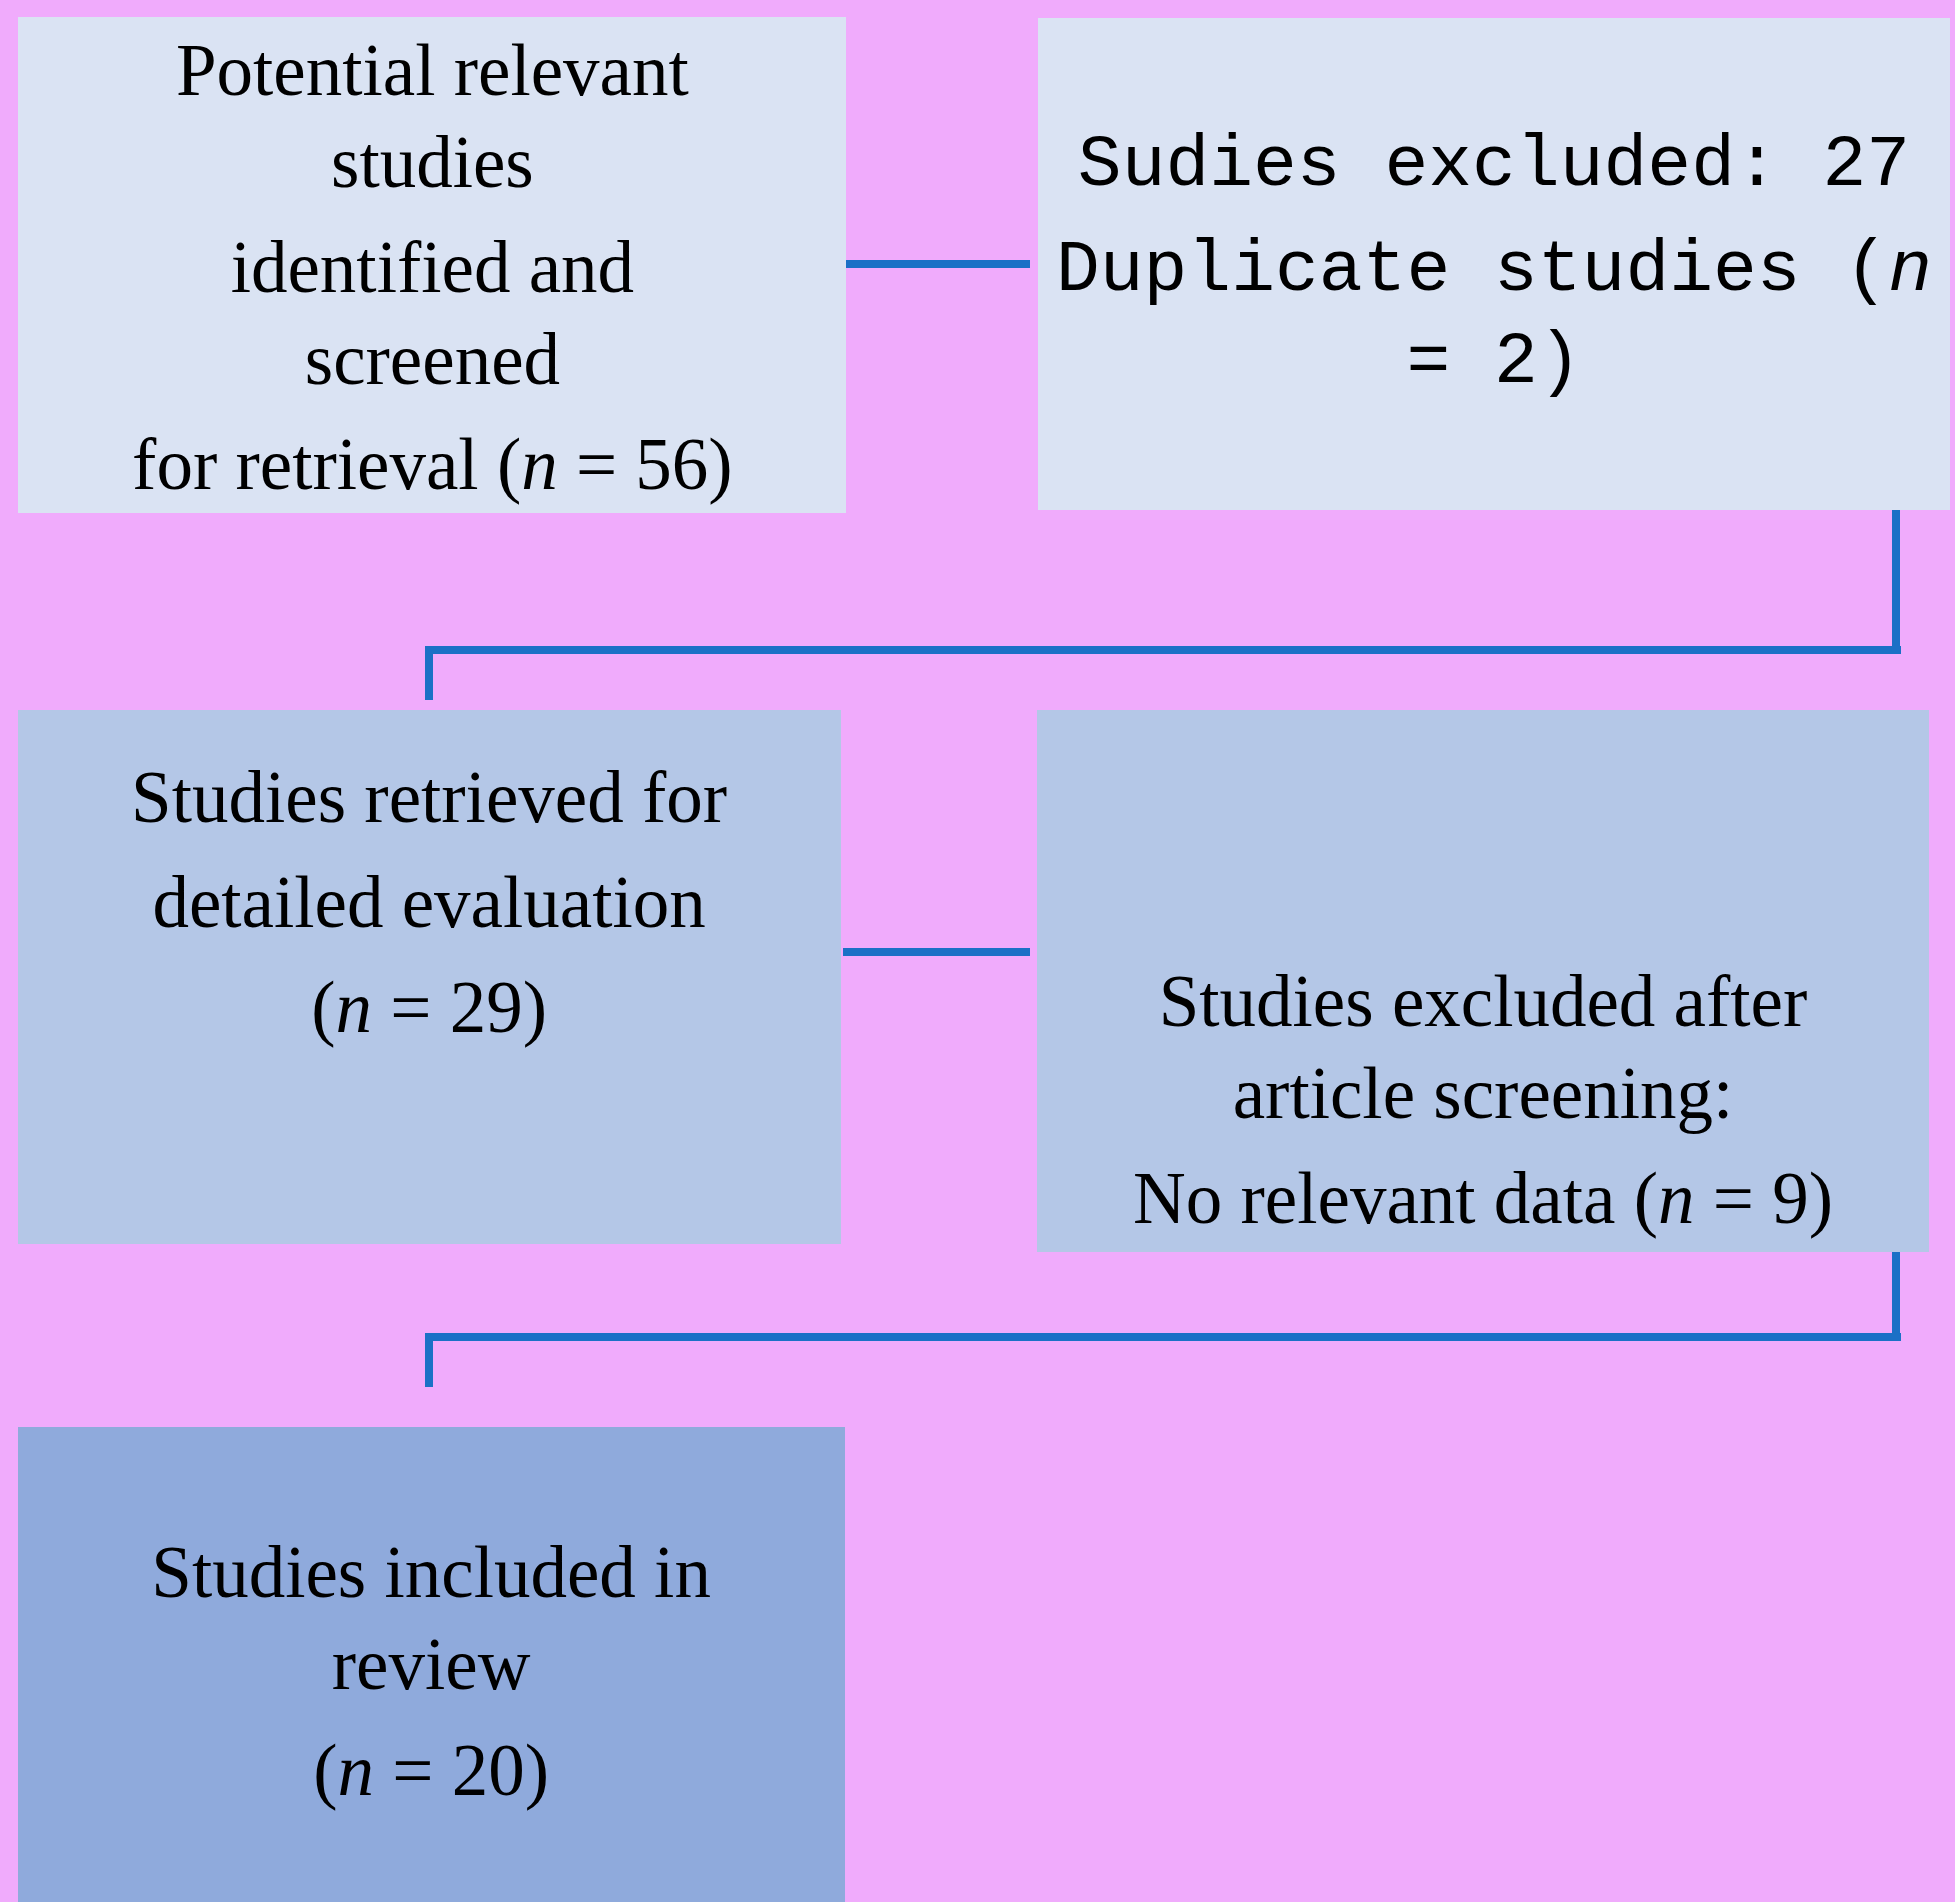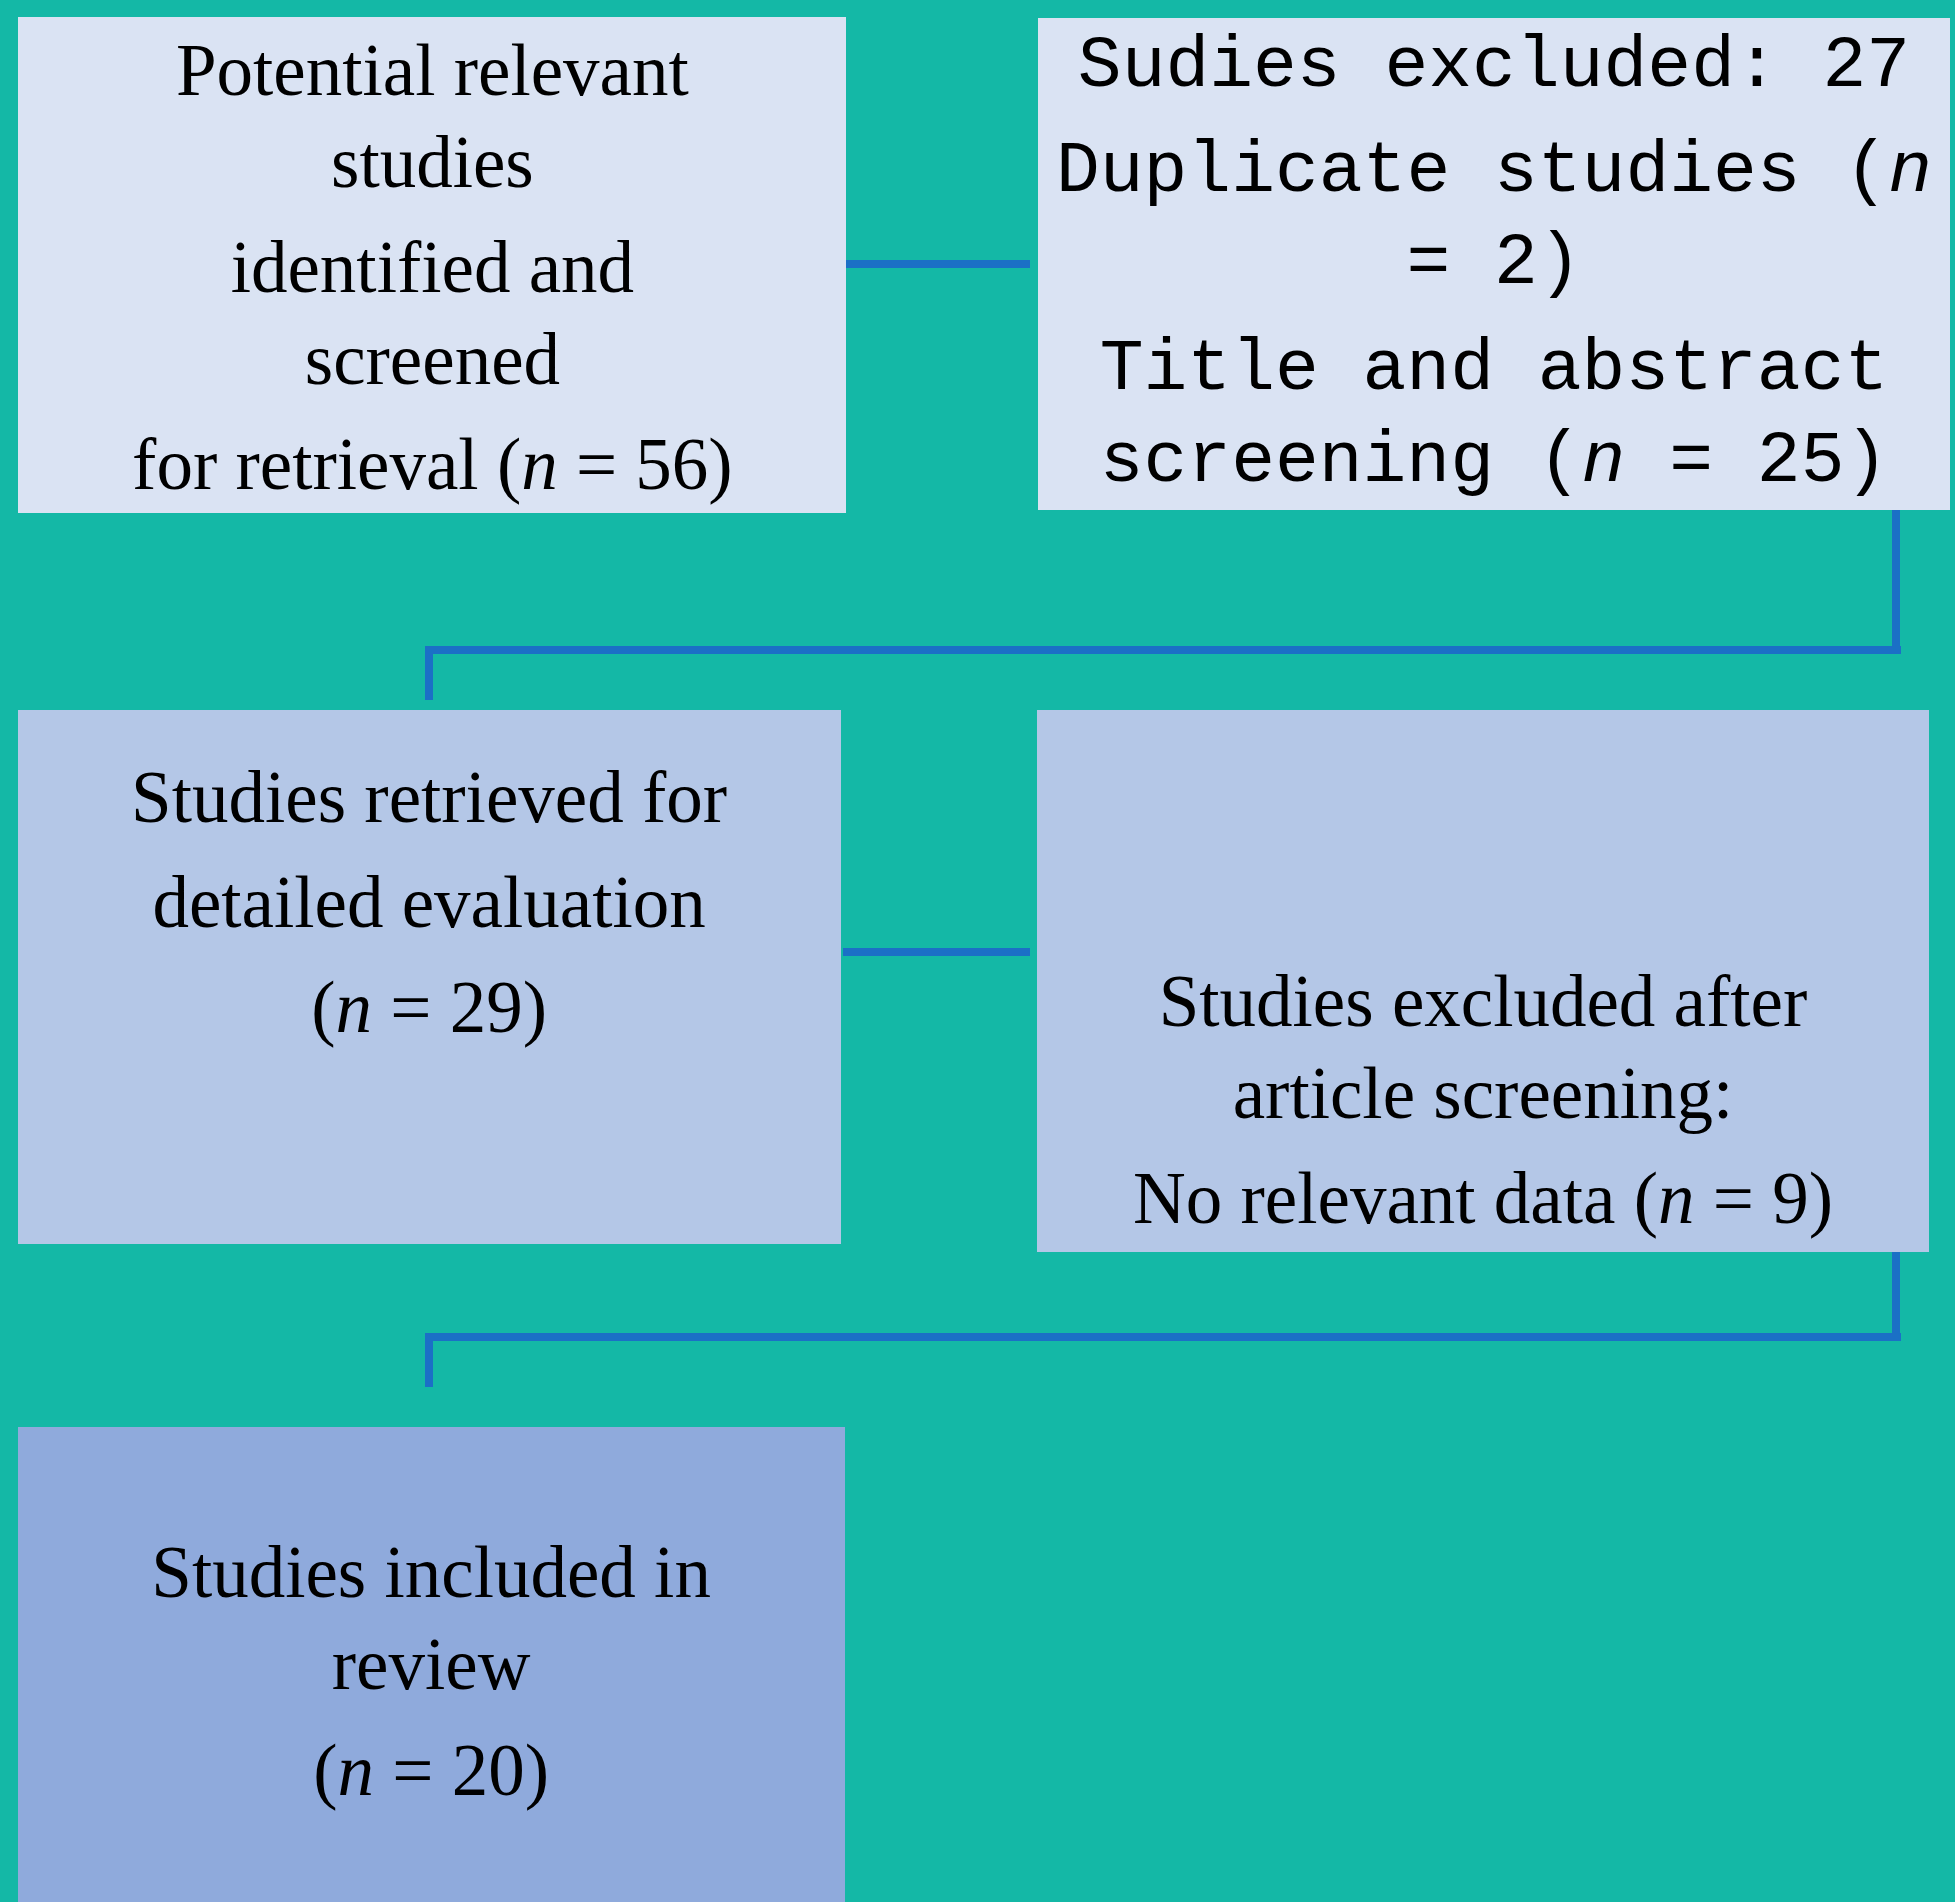--- a/index.html
+++ b/index.html
@@ -4,21 +4,21 @@
 <style>
   html, body {
     margin: 0;
     padding: 0;
     background: #ffffff;
   }
   .canvas {
     position: relative;
     width: 1955px;
     height: 1902px;
-    background: #14b8a6;
+    background: #f0abfc;
     overflow: hidden;
     font-family: "Liberation Serif", "DejaVu Serif", serif;
     color: #000000;
   }
   .flow-box {
     position: absolute;
     display: flex;
     flex-direction: column;
     align-items: center;
     text-align: center;
@@ -67,21 +67,20 @@
 
   <div class="flow-box tone-light box-tl">
       <p>Potential relevant<br>studies</p>
       <p>identified and<br>screened</p>
       <p>for retrieval (<i>n</i> = 56)</p>
     </div>
 
   <div class="flow-box tone-light box-tr">
       <p>Sudies excluded: 27</p>
       <p>Duplicate studies (<i>n</i> = 2)</p>
-      <p>Title and abstract<br>screening (<i>n</i> = 25)</p>
     </div>
 
   <div class="flow-box tone-medium box-ml">
       <p>Studies retrieved for</p>
       <p>detailed evaluation</p>
       <p>(<i>n</i> = 29)</p>
     </div>
 
   <div class="flow-box tone-medium box-mr">
       <p>Studies excluded after<br>article screening:</p>

